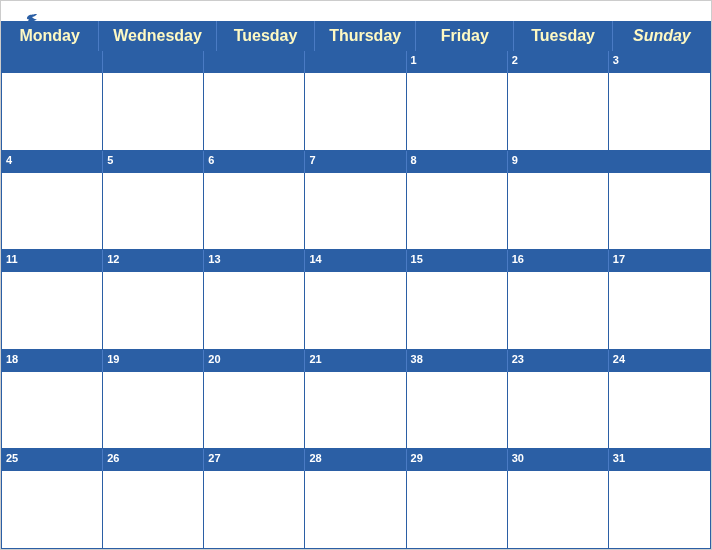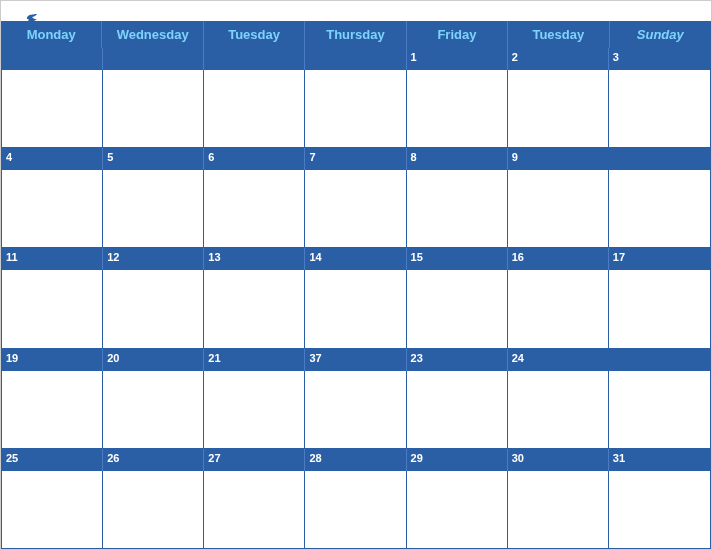--- a/index.html
+++ b/index.html
@@ -56,24 +56,24 @@
       top: 18px;
       font-size: 13px;
       color: #333;
     }
     .day-headers {
       display: grid;
       grid-template-columns: repeat(7, 1fr);
       background: #2b5fa5;
     }
     .day-header {
-      color: #7dd3fc;
+      color: #fef9c3;
       text-align: center;
-      padding: 6px 6px;
-      font-size: 13px;
+      padding: 6px 14px;
+      font-size: 16px;
       font-weight: bold;
       border-right: 1px solid #4a7bc4;
     }
     .day-header:last-child {
       border-right: none;
       font-style: italic;
     }
     
     .grid-wrapper {
       flex: 1;
@@ -211,24 +211,25 @@
           <div class="week-cell"></div>
           <div class="week-cell"></div>
           <div class="week-cell"></div>
           <div class="week-cell"></div>
           <div class="week-cell"></div>
           <div class="week-cell"></div>
         </div>
       </div>
       <div class="week-row-container">
         <div class="week-blue-bar">
+          <div class="day-num">18</div>
           <div class="day-num">19</div>
           <div class="day-num">20</div>
           <div class="day-num">21</div>
-          <div class="day-num">37</div>
+          <div class="day-num">38</div>
           <div class="day-num">23</div>
           <div class="day-num">24</div>
         </div>
         <div class="week-cells">
           <div class="week-cell"></div>
           <div class="week-cell"></div>
           <div class="week-cell"></div>
           <div class="week-cell"></div>
           <div class="week-cell"></div>
           <div class="week-cell"></div>

